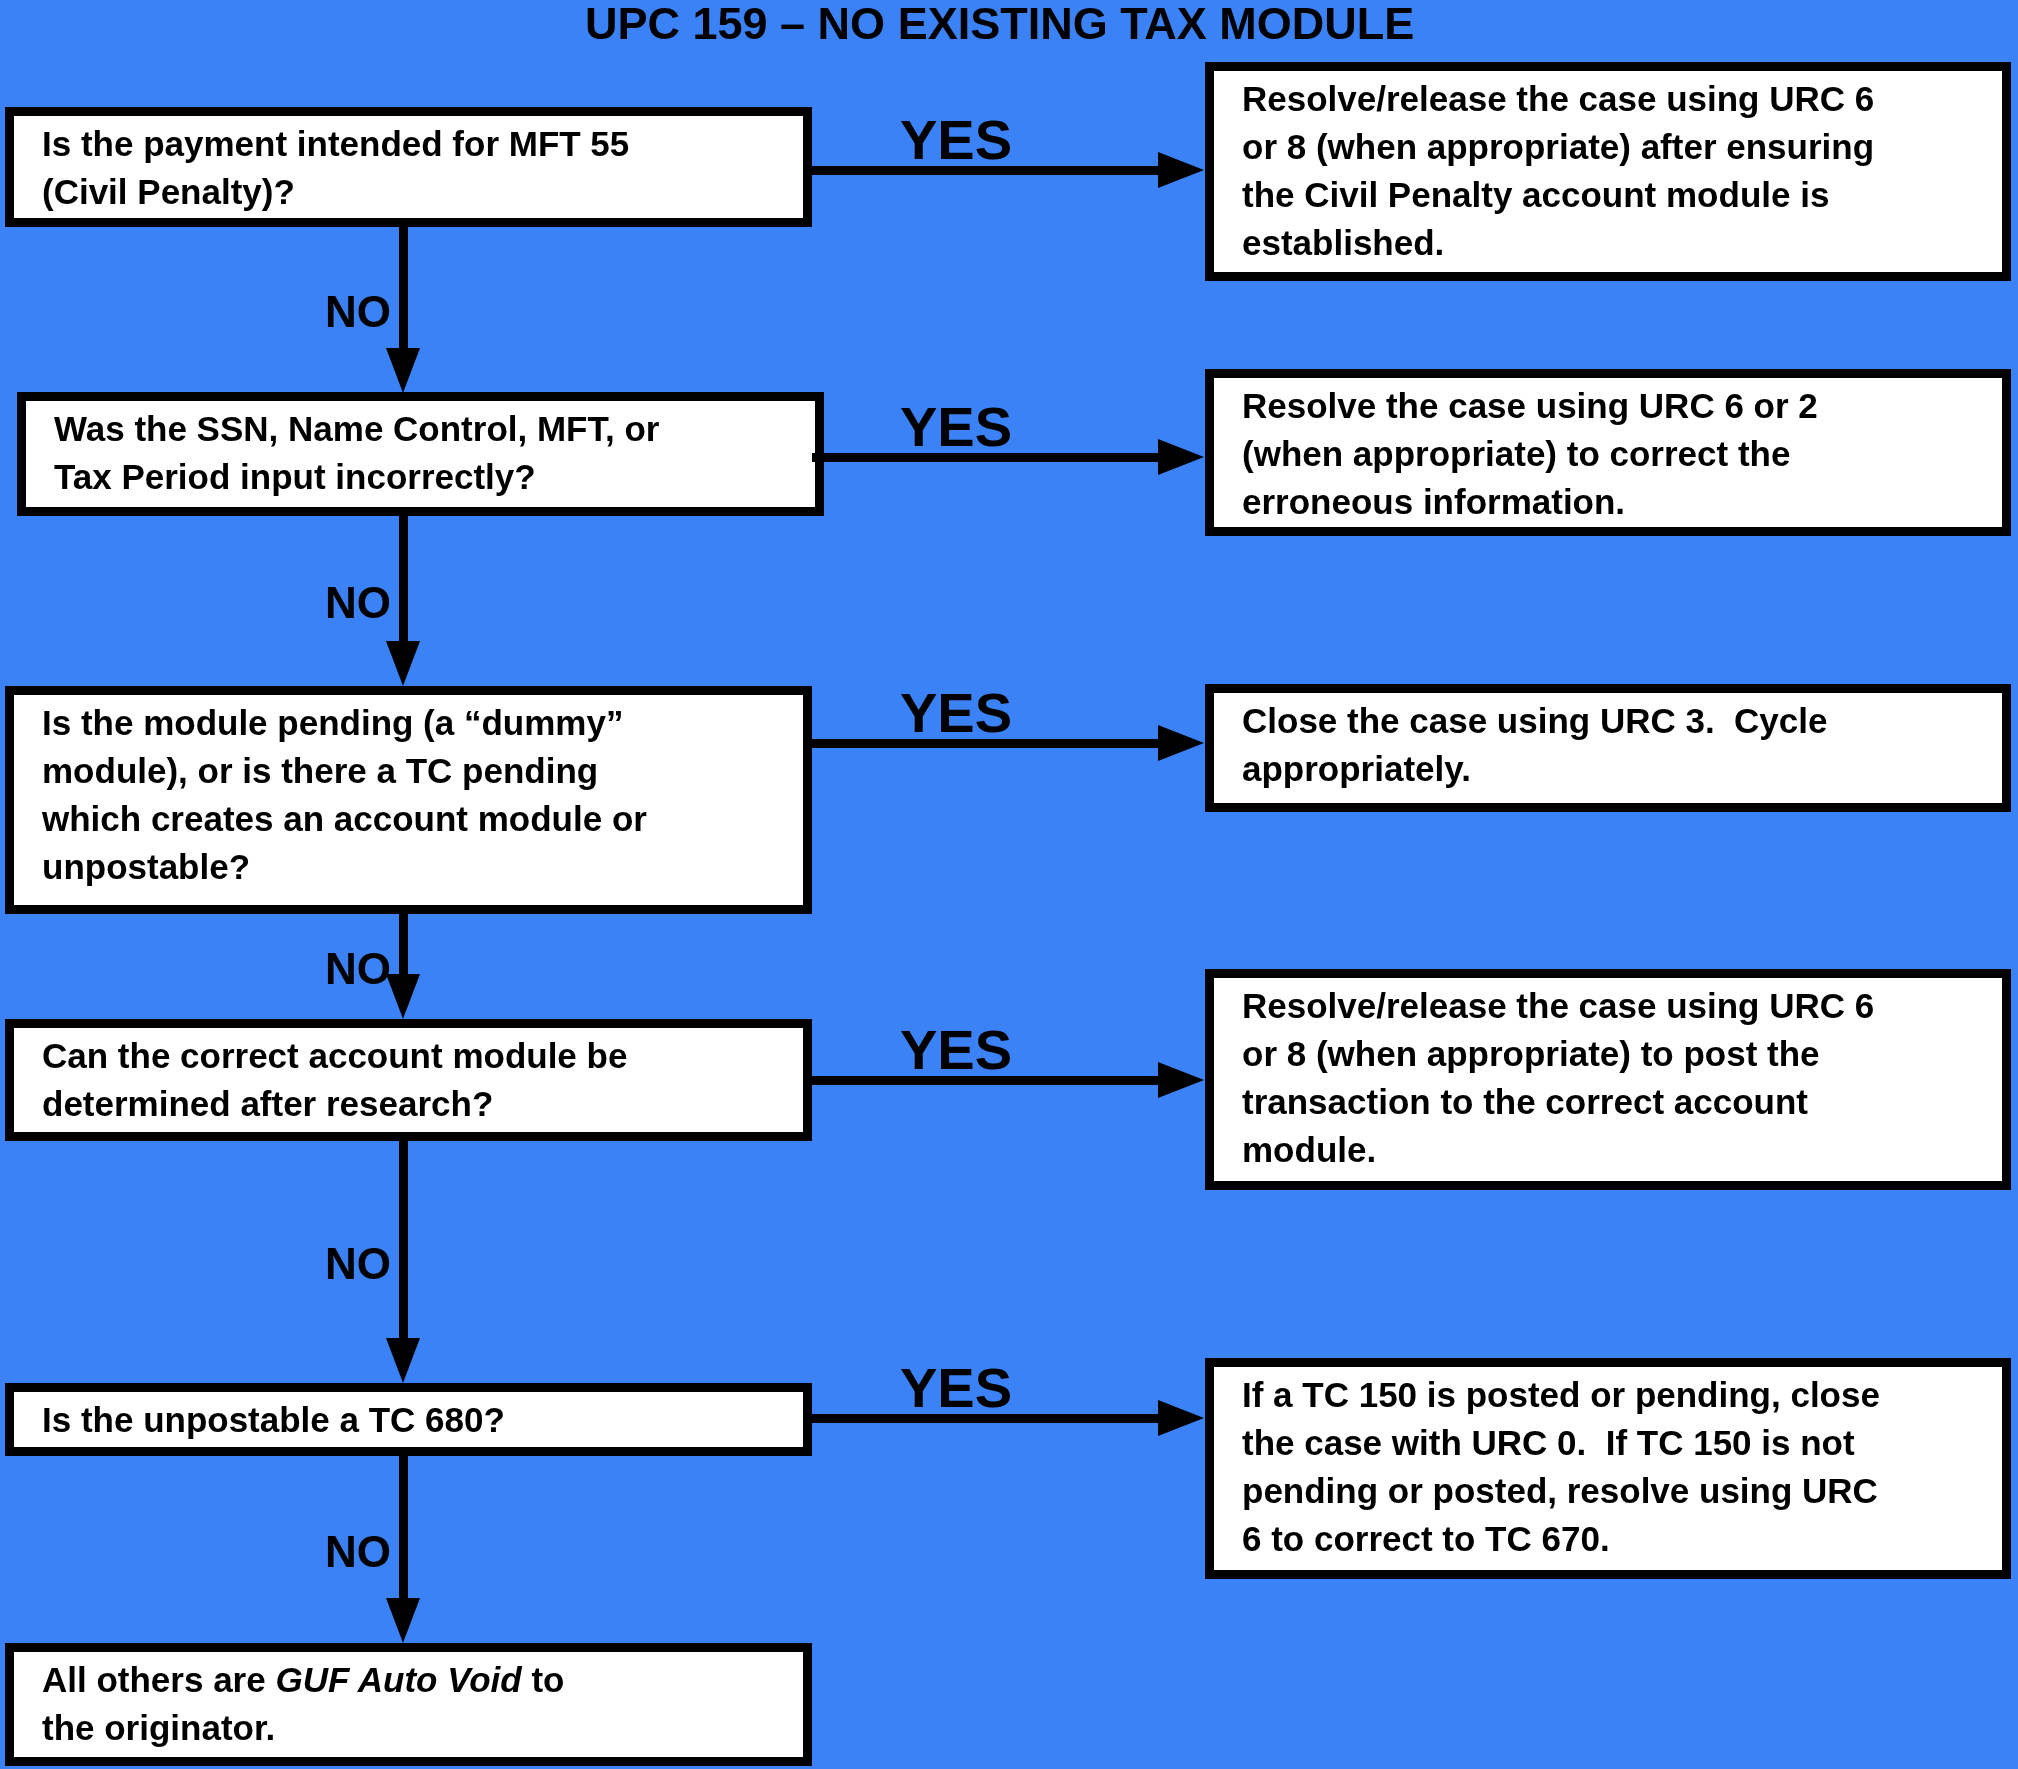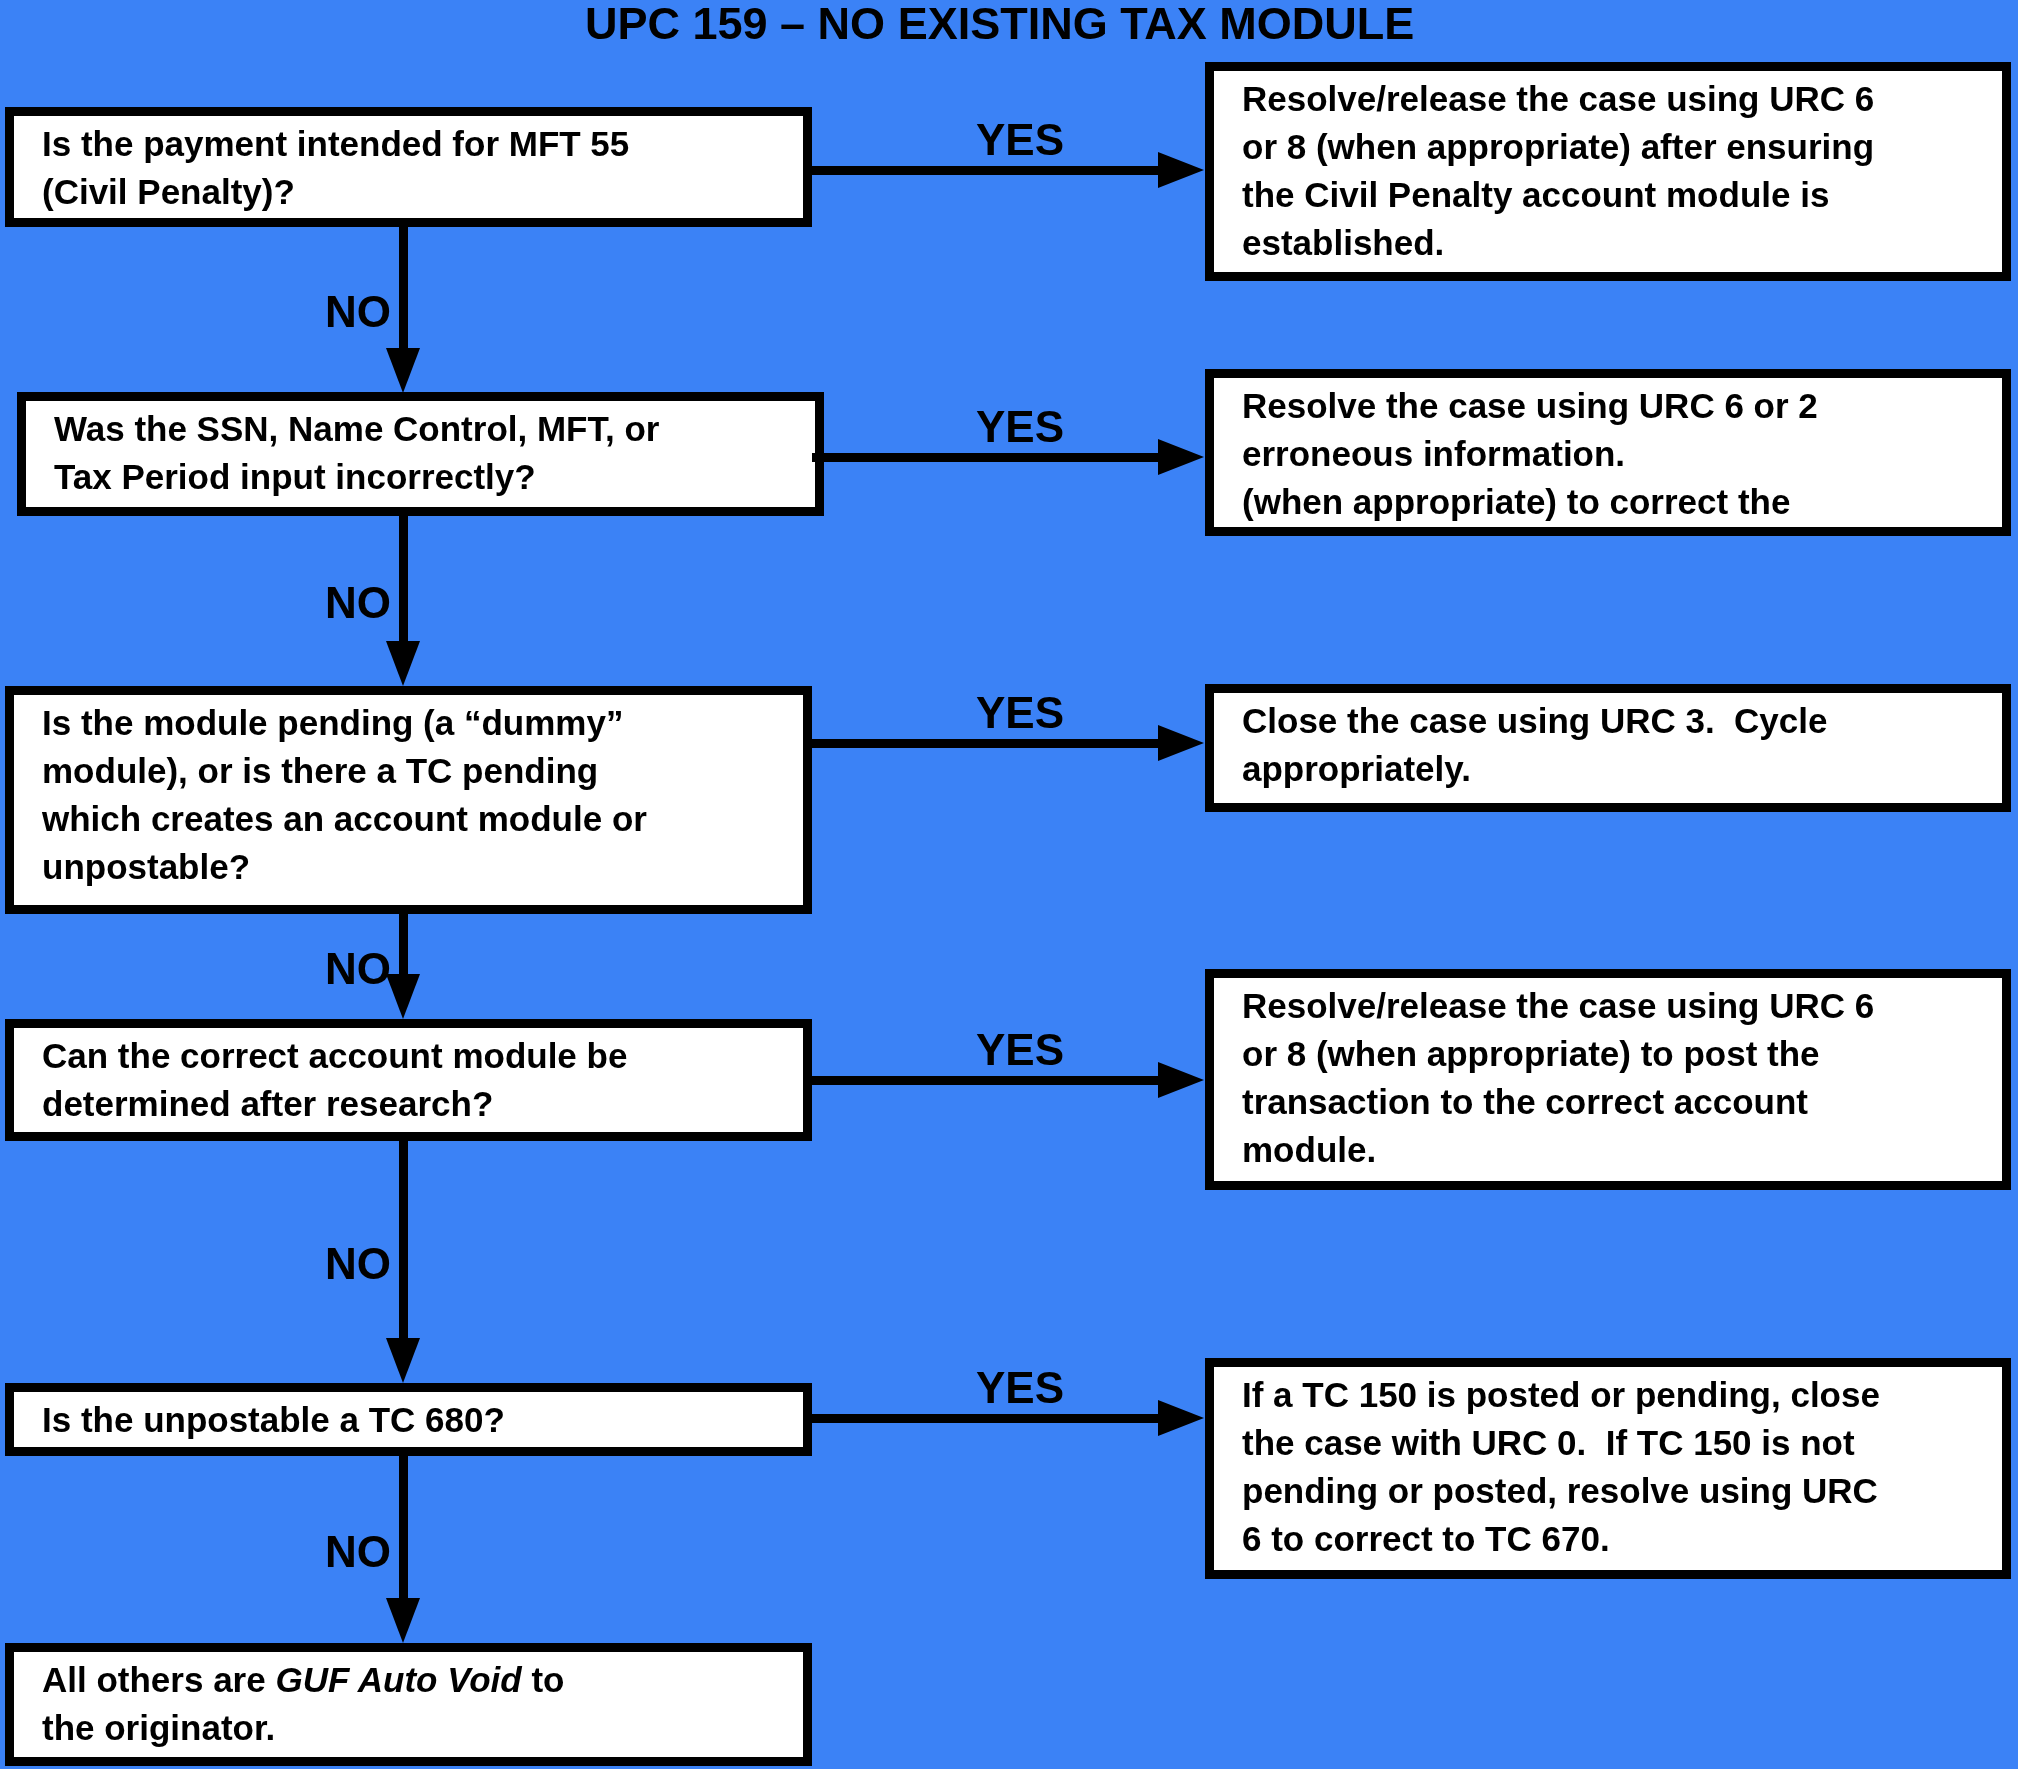--- a/index.html
+++ b/index.html
@@ -59,24 +59,24 @@
   .arr-down {
     position: absolute;
     width: 0; height: 0;
     border-left: 17px solid transparent;
     border-right: 17px solid transparent;
     border-top: 45px solid #000000;
     left: 386px;
   }
   .yes-label {
     position: absolute;
-    left: 976px;
+    left: 896px;
     width: 120px;
-    text-align: left;
-    font-size: 44px;
+    text-align: center;
+    font-size: 56px;
     line-height: 44px;
   }
   .no-label {
     position: absolute;
     left: 241px;
     width: 150px;
     text-align: right;
     font-size: 44px;
     line-height: 44px;
   }
@@ -106,21 +106,21 @@
   </div>
 
   <div class="box lbox" style="top:1643px;height:123px;">
     <div class="box-text"><span>All others are </span><span class="em">GUF Auto Void</span><span> to</span><br><span>the originator.</span></div>
   </div>
 
   <div class="box rbox" style="top:62px;height:219px;">
     <div class="box-text"><div>Resolve/release the case using URC 6</div><div>or 8 (when appropriate) after ensuring</div><div>the Civil Penalty account module is</div><div>established.</div></div>
   </div>
   <div class="box rbox" style="top:369px;height:167px;">
-    <div class="box-text"><div>Resolve the case using URC 6 or 2</div><div>erroneous information.</div><div>(when appropriate) to correct the</div></div>
+    <div class="box-text"><div>Resolve the case using URC 6 or 2</div><div>(when appropriate) to correct the</div><div>erroneous information.</div></div>
   </div>
   <div class="box rbox" style="top:684px;height:128px;">
     <div class="box-text"><div>Close the case using URC 3.  Cycle</div><div>appropriately.</div></div>
   </div>
   <div class="box rbox" style="top:969px;height:221px;">
     <div class="box-text"><div>Resolve/release the case using URC 6</div><div>or 8 (when appropriate) to post the</div><div>transaction to the correct account</div><div>module.</div></div>
   </div>
   <div class="box rbox" style="top:1358px;height:221px;">
     <div class="box-text"><div>If a TC 150 is posted or pending, close</div><div>the case with URC 0.  If TC 150 is not</div><div>pending or posted, resolve using URC</div><div>6 to correct to TC 670.</div></div>
   </div>

